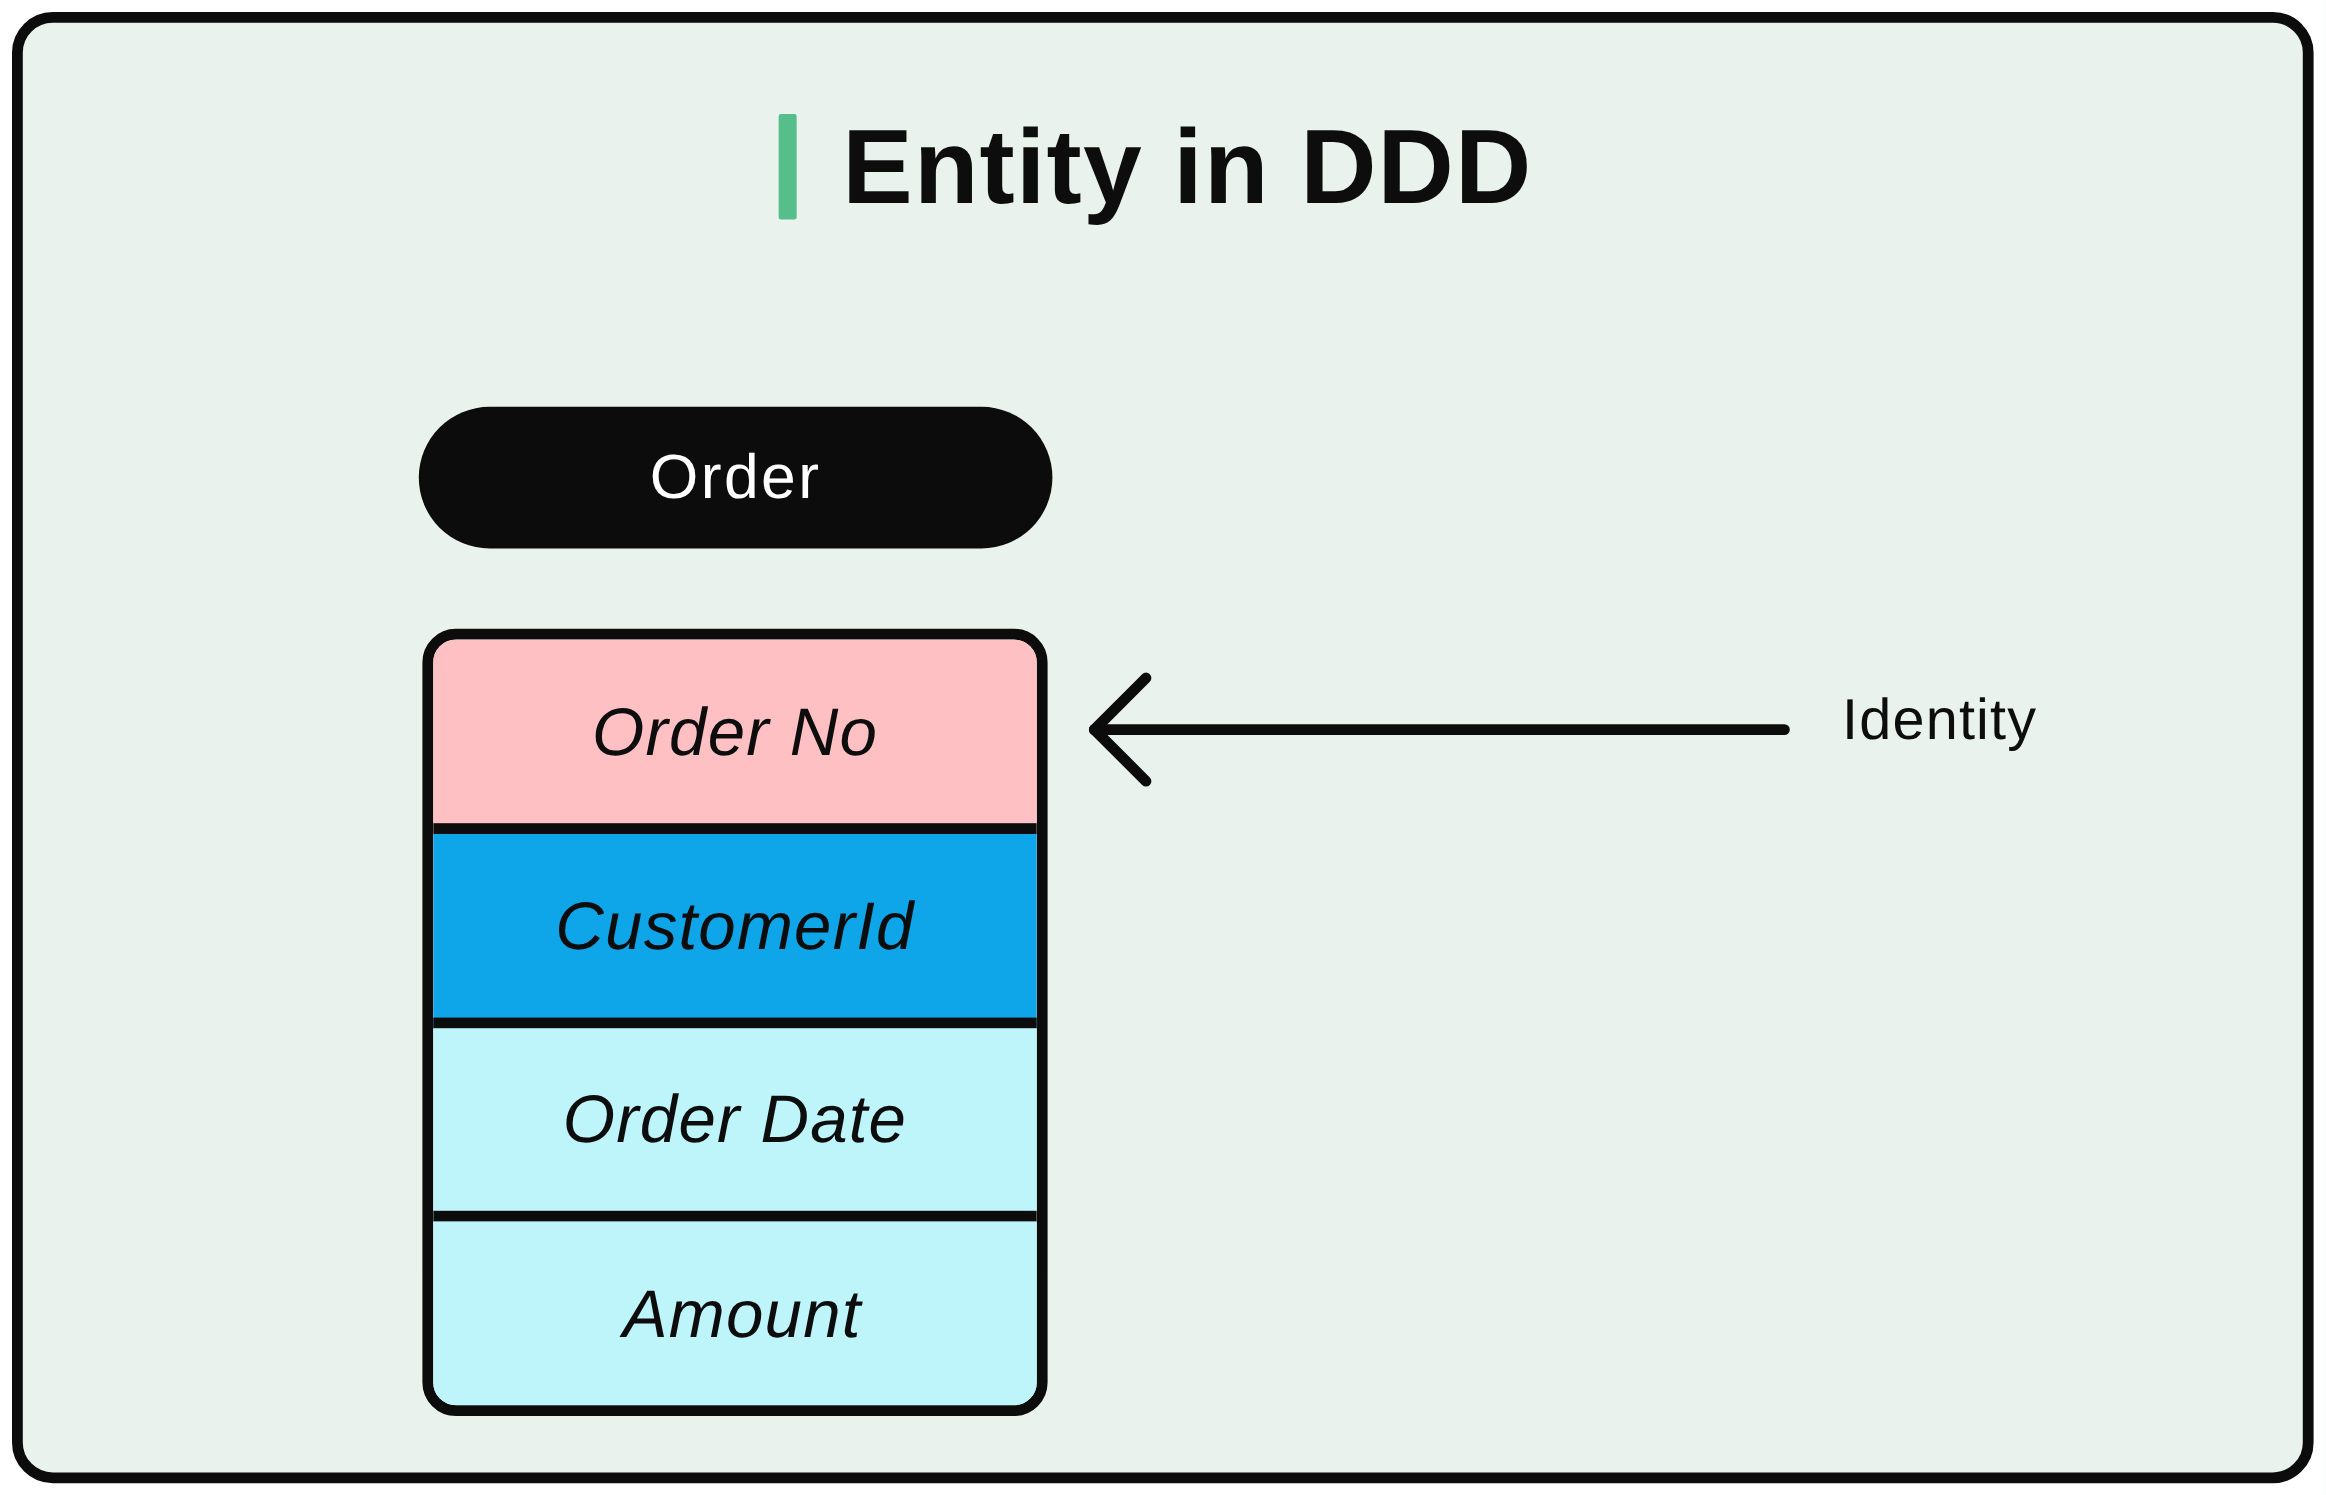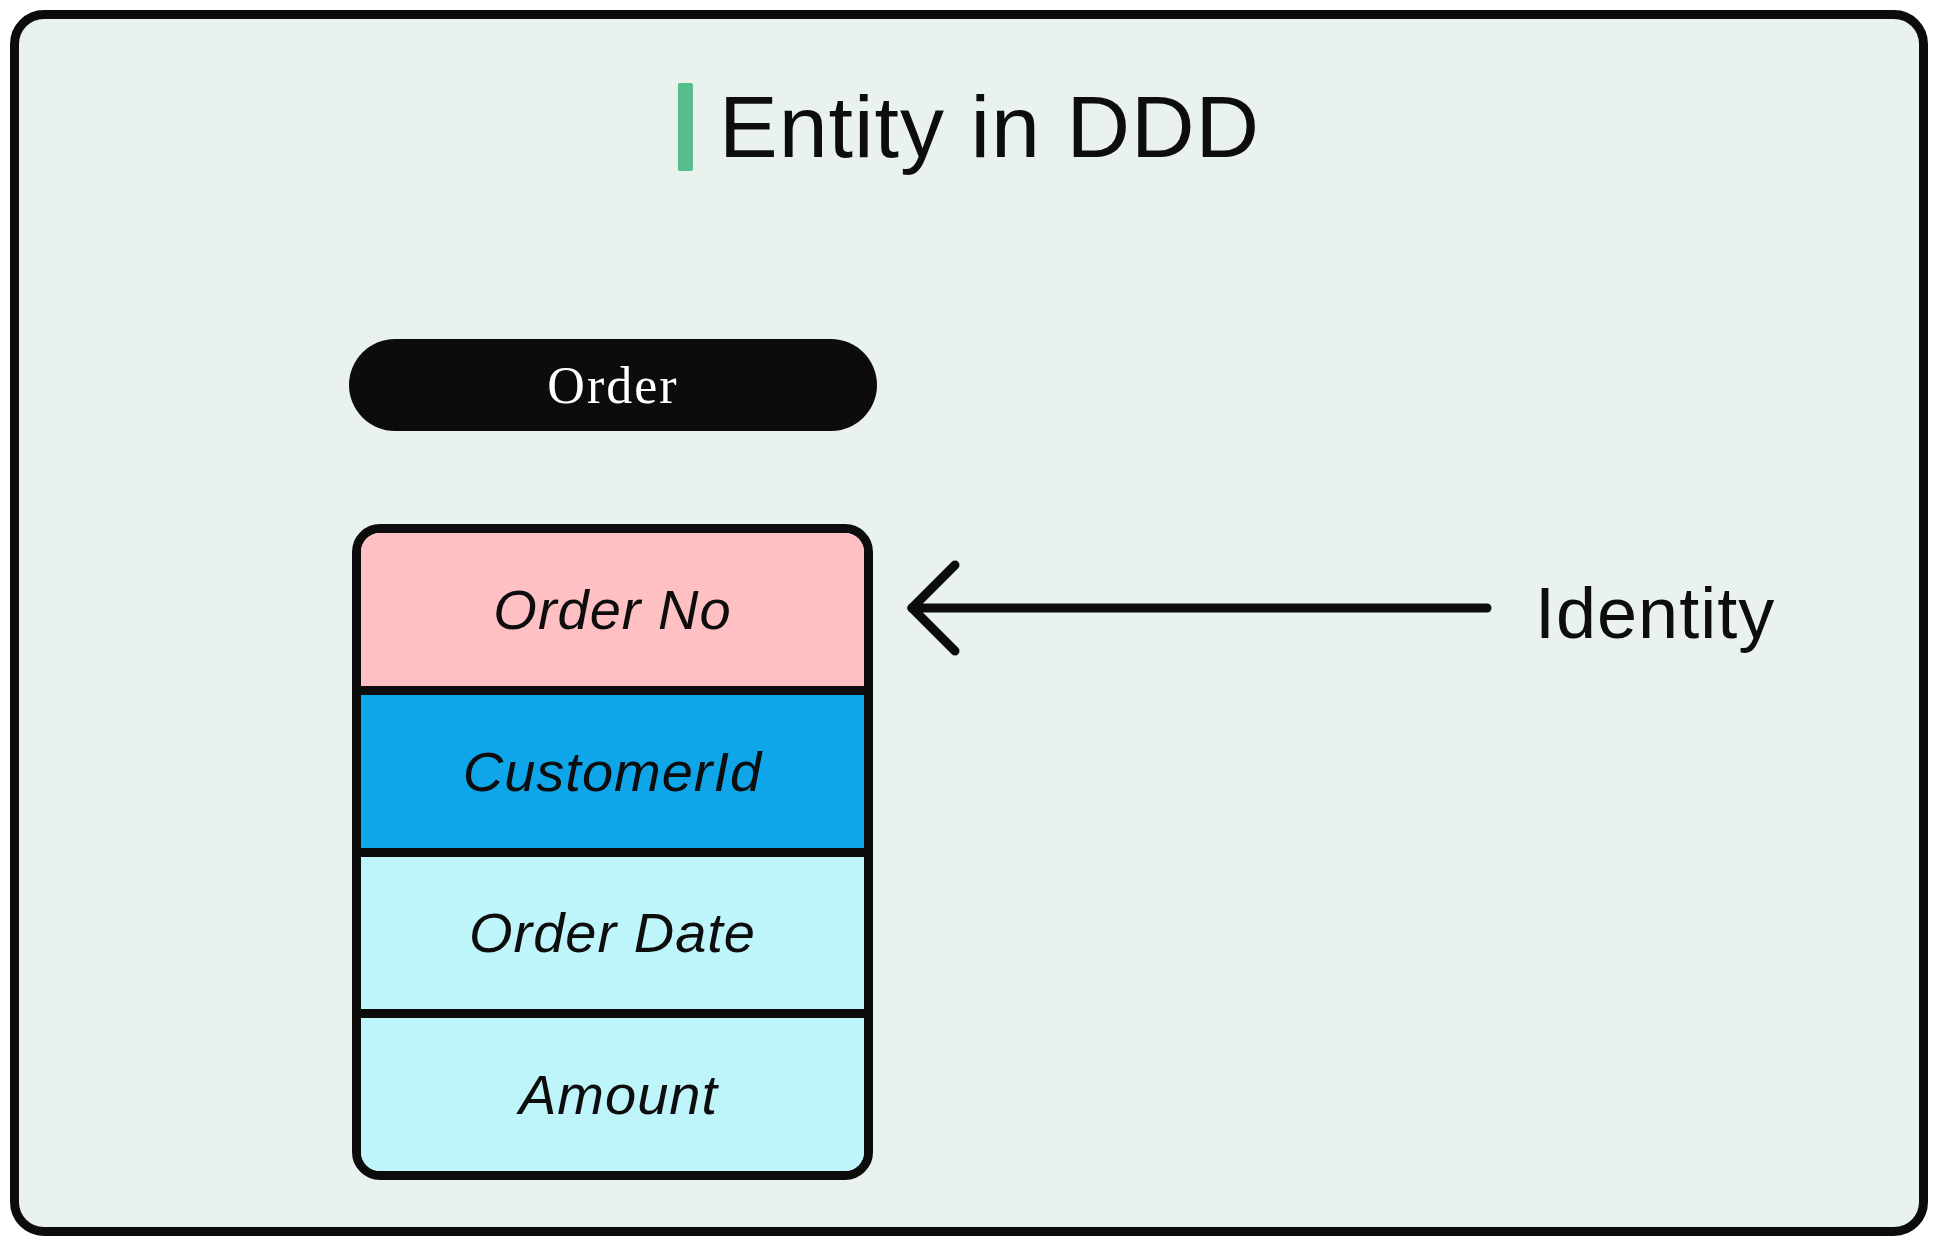--- a/index.html
+++ b/index.html
@@ -34,39 +34,38 @@
     gap: 26px;
     white-space: nowrap;
   }
   .accent-bar {
     width: 15px;
     height: 88px;
     border-radius: 2px;
     flex: 0 0 auto;
   }
   .title-text {
-    margin: 0;
+    margin: 12px;
     font-size: 88px;
-    font-weight: 400;
+    font-weight: 700;
     line-height: 1;
     letter-spacing: 1px;
   }
 
   
   .entity-pill {
     position: absolute;
     left: 330px;
     top: 320px;
     width: 528px;
-    height: 92px;
+    height: 118px;
     border-radius: 60px;
     display: flex;
     align-items: center;
     justify-content: center;
-    font-family: Liberation Serif, serif;
   }
   .entity-pill-label {
     font-size: 52px;
     letter-spacing: 2px;
   }
 
   
   .entity-table {
     position: absolute;
     left: 333px;
@@ -99,21 +98,21 @@
     position: absolute;
     left: 878px;
     top: 529px;
     width: 600px;
     height: 120px;
   }
   .identity-label {
     position: absolute;
     left: 1516px;
     top: 558px;
-    font-size: 72px;
+    font-size: 48px;
     line-height: 1;
     letter-spacing: 1px;
     white-space: nowrap;
   }
 </style>
 </head>
 <body>
 
 <div class="canvas">
   <div class="frame" style="background-color: rgb(233, 242, 237);">

